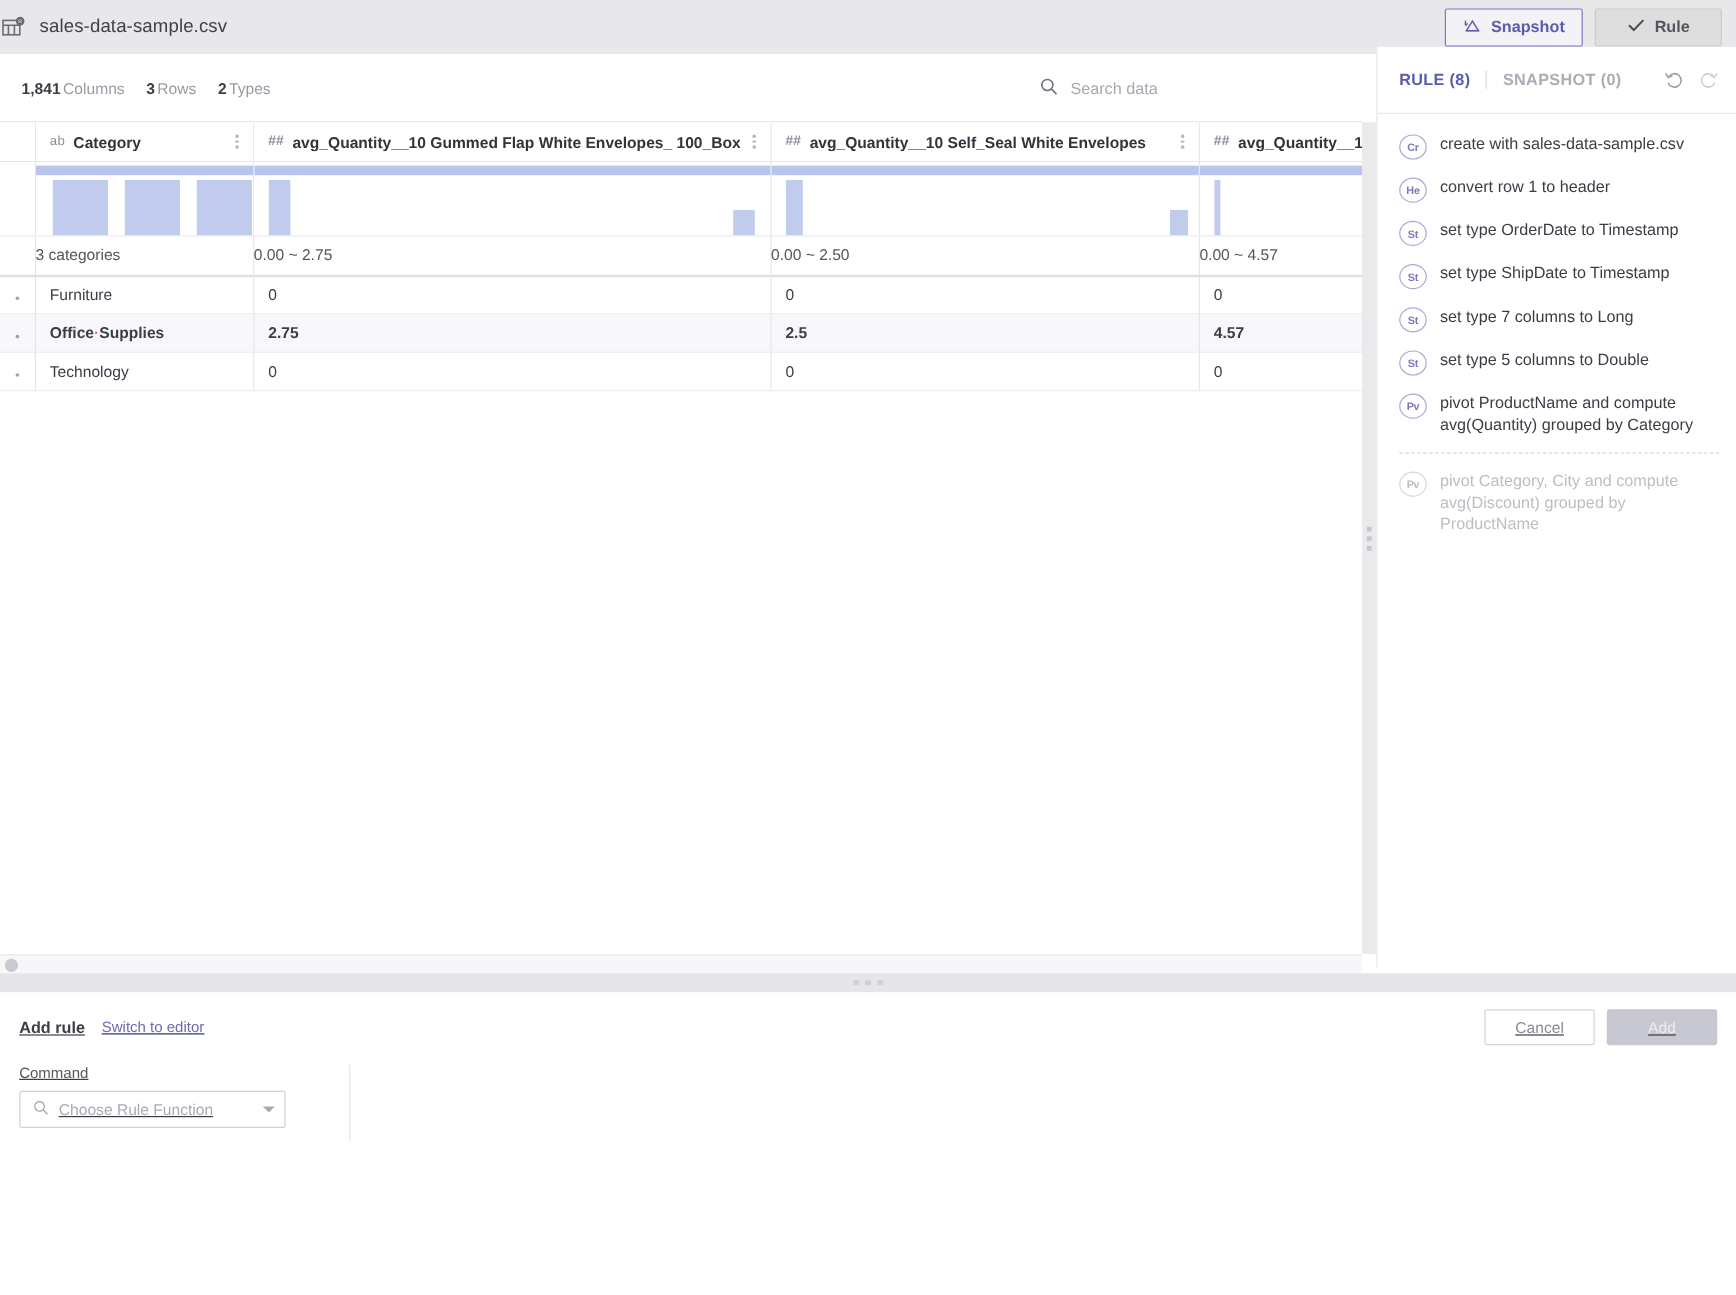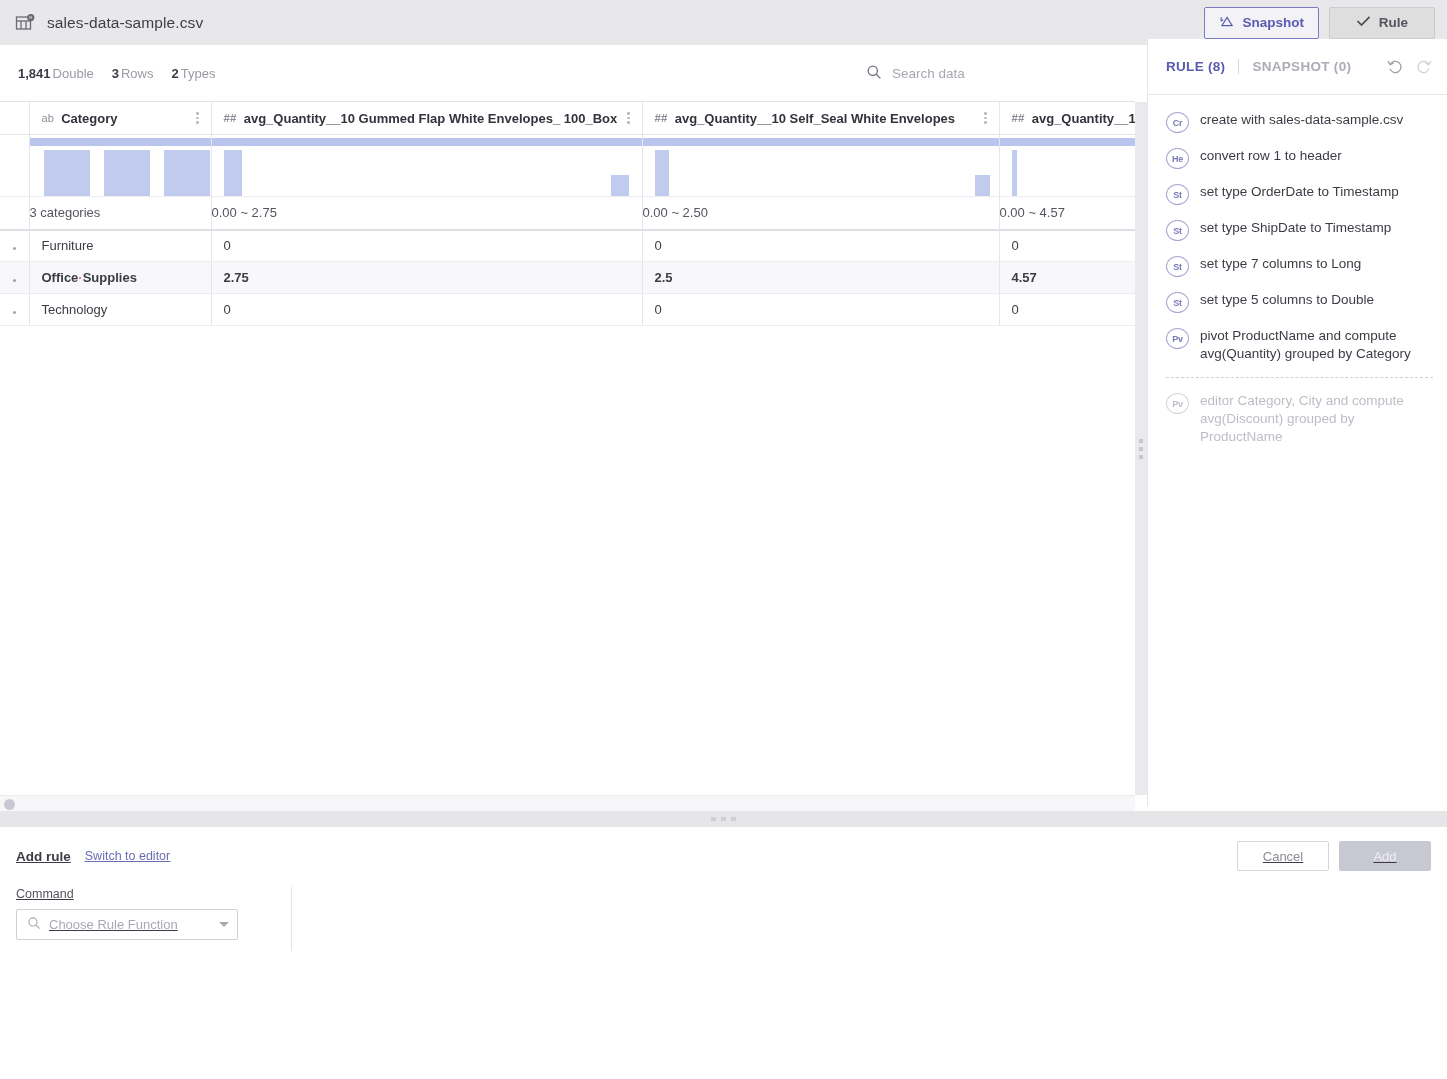--- a/index.html
+++ b/index.html
@@ -17,21 +17,21 @@
 
   #app { position: relative; width: 1447px; height: 1079px; }
 
   
   .titlebar {
     position: absolute; left: 0; top: 0;
     width: 1447px; height: 45px;
     background: #e8e8ea;
     display: flex; align-items: center;
   }
-  .titlebar-left { display: flex; align-items: center; padding-left: 14px; }
+  .titlebar-left { display: flex; align-items: center; }
   .file-icon { width: 22px; height: 22px; position: relative; margin-right: 11px; }
   .file-icon svg { display: block; }
   .file-title {
     font-size: 15.5px; color: #3f3f49; letter-spacing: .1px;
   }
   .titlebar-right {
     margin-left: auto; display: flex; align-items: center;
     padding-right: 12px; gap: 10px;
   }
   .btn-snapshot {
@@ -302,21 +302,21 @@
             <polyline points="1.5,6 5.5,10 13.5,1.8" fill="none" stroke="#4c4c57" stroke-width="1.7"></polyline>
           </svg>
         </span>
         <span>Rule</span>
       </div>
     </div>
   </div>
 
   <div class="statsbar">
     <div class="stats">
-      <span class="stat"><b>1,841</b><span>Double</span></span>
+      <span class="stat"><b>1,841</b><span>Columns</span></span>
       <span class="stat"><b>3</b><span>Rows</span></span>
       <span class="stat"><b>2</b><span>Types</span></span>
     </div>
     <div class="searchbox">
       <span>
         <svg width="16" height="16" viewBox="0 0 16 16">
           <circle cx="6.8" cy="6.8" r="4.6" fill="none" stroke="#70707c" stroke-width="1.3"></circle>
           <line x1="10.3" y1="10.3" x2="14.4" y2="14.4" stroke="#70707c" stroke-width="1.3"></line>
         </svg>
       </span>
@@ -555,21 +555,21 @@
         <span class="rule-badge">St</span>
         <span class="rule-text">set type 5 columns to Double</span>
       </div>
       <div class="rule">
         <span class="rule-badge">Pv</span>
         <span class="rule-text">pivot ProductName and compute avg(Quantity) grouped by Category</span>
       </div>
       <div class="rule-sep"></div>
       <div class="rule disabled">
         <span class="rule-badge">Pv</span>
-        <span class="rule-text">editor Category, City and compute avg(Discount) grouped by ProductName</span>
+        <span class="rule-text">pivot Category, City and compute avg(Discount) grouped by ProductName</span>
       </div>
     </div>
   </div>
 
   <div class="hsplit">
     <span class="dots">
         <i></i>
         <i></i>
         <i></i>
       </span>

